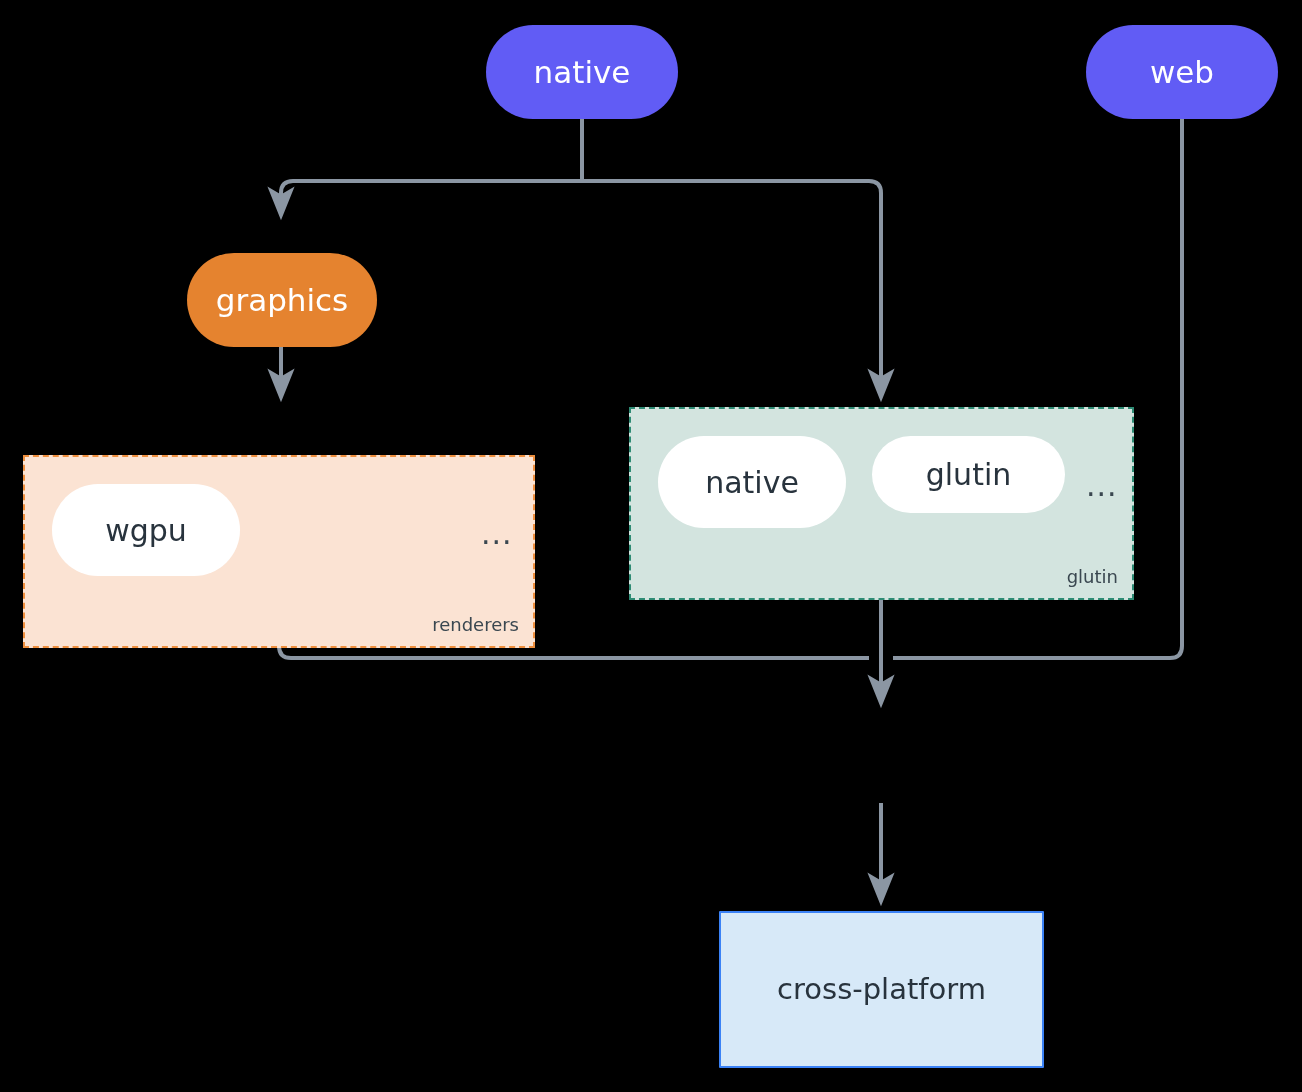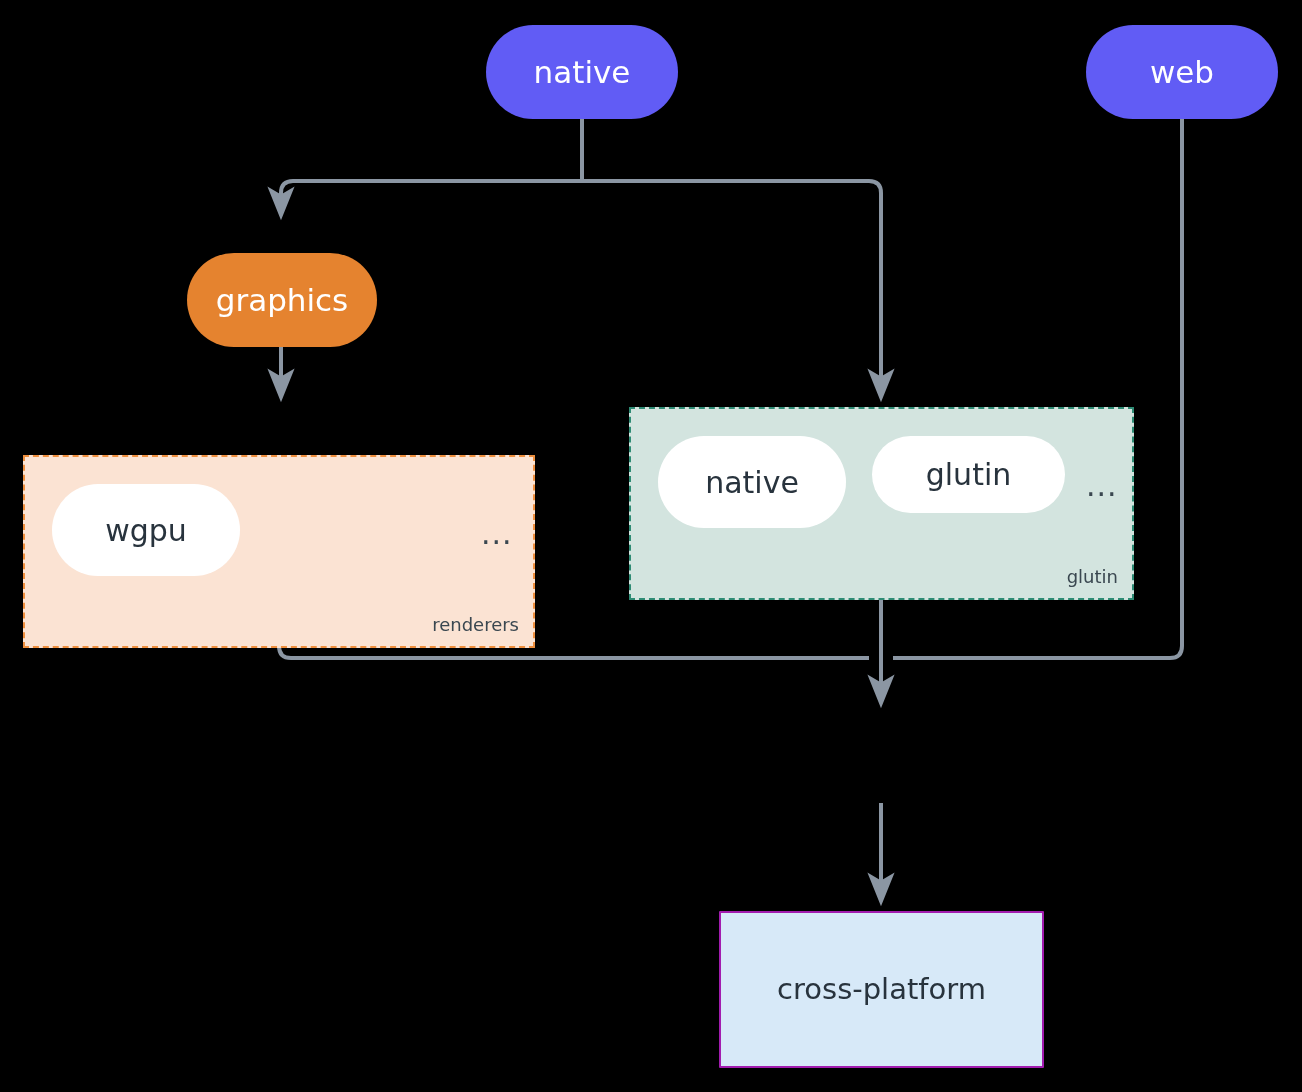--- a/index.html
+++ b/index.html
@@ -96,21 +96,21 @@
   .group-label {
     position: absolute;
     right: 14px;
     bottom: 11px;
     font-size: 18px;
     color: #3A4750;
   }
   .node-app {
     left: 719px; top: 911px; width: 325px; height: 157px;
     background: #D7E9F8;
-    border: 2px solid #a21caf;
+    border: 2px solid #3b82f6;
     color: #28333D;
     font-size: 29px;
     flex-direction: column;
     border-radius: 1px;
   }
   .node-app span { display: block; }
 </style>
 </head>
 <body>
 

